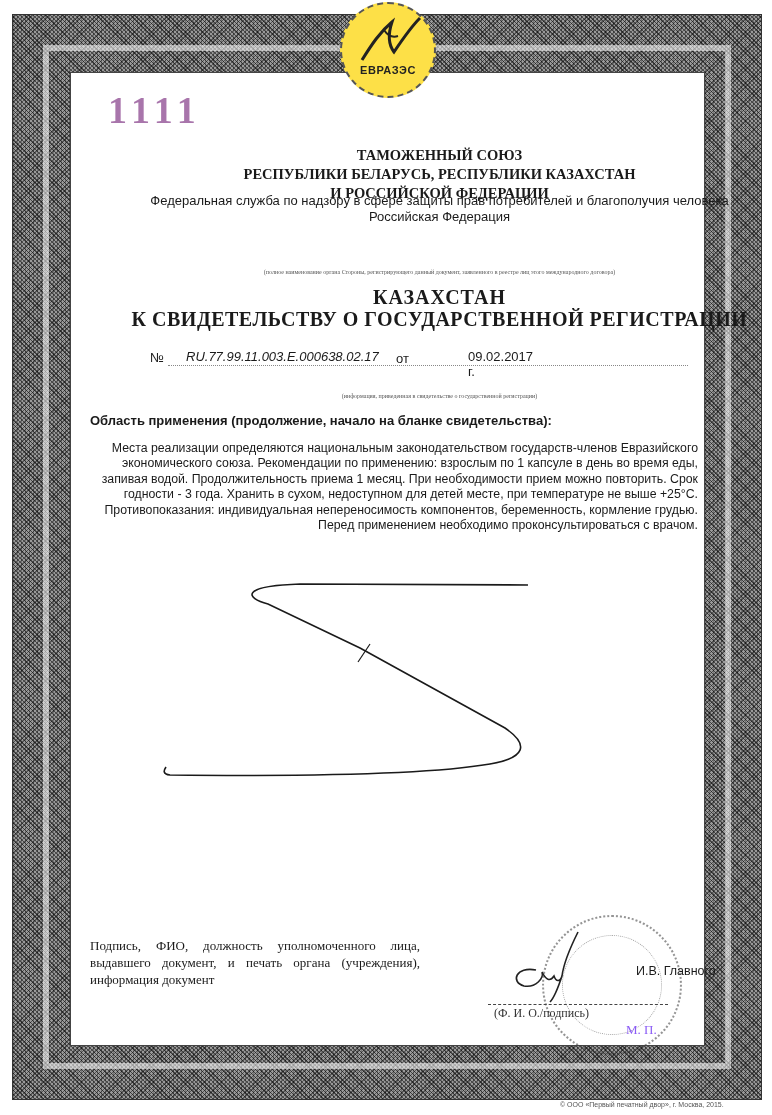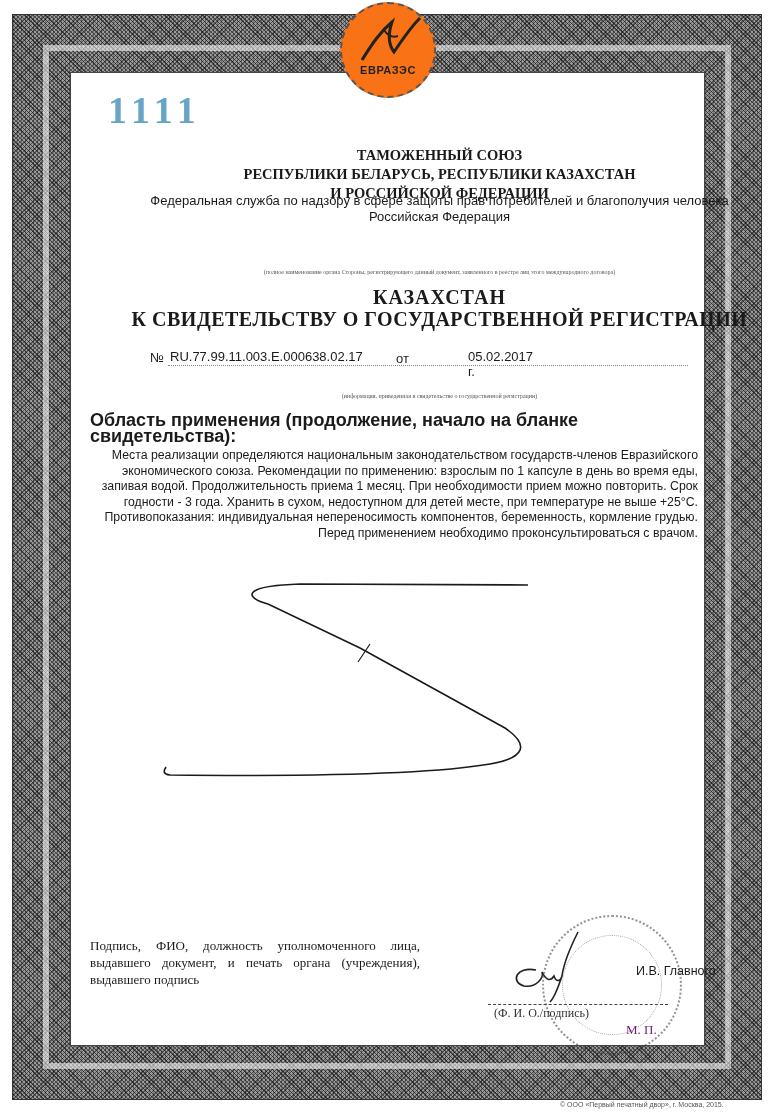--- a/index.html
+++ b/index.html
@@ -24,74 +24,74 @@
     }
     .frame-inner {
       position: absolute; left: 70px; top: 72px; width: 633px; height: 972px;
       background: #ffffff;
       border: 1px solid #444;
     }
 
     
     .emblem {
       position: absolute; left: 340px; top: 2px; width: 96px; height: 96px;
-      border-radius: 50%; background: #f97316; border: 2px dashed #555;
+      border-radius: 50%; background: #fde047; border: 2px dashed #555;
       box-sizing: border-box;
     }
     .emblem svg { position: absolute; left: 16px; top: 10px; }
     .emblem-label {
       position: absolute; left: 0; right: 0; top: 60px; text-align: center;
       font-family: "Liberation Sans", sans-serif; font-weight: bold; font-size: 11px;
       letter-spacing: 0.5px; color: #222;
     }
 
     .serial {
       position: absolute; left: 108px; top: 88px;
       font-family: "Liberation Serif", serif; font-weight: bold; font-size: 38px;
-      color: #0369a1; letter-spacing: 6px; opacity: 0.6;
+      color: #701a75; letter-spacing: 6px; opacity: 0.6;
     }
 
     .center { position: absolute; left: 70px; width: 739px; text-align: center; }
     .serif-bold { font-family: "Liberation Serif", serif; font-weight: bold; }
 
     .h-union { top: 146px; font-size: 14.5px; line-height: 19px; }
     .h-agency { top: 193px; font-size: 13px; line-height: 16px; }
 
     .caption-small { font-family: "Liberation Serif", serif; font-size: 6px; color: #555; }
     .cap1 { top: 269px; }
     .title-app { top: 286px; font-size: 20px; letter-spacing: 1px; }
     .title-sub { top: 308px; font-size: 20px; letter-spacing: 0.5px; }
 
     .regline { position: absolute; top: 350px; left: 150px; font-size: 13px; }
     .regline .no { position: absolute; left: 0; top: 0; }
-    .regline .num { position: absolute; left: 20px; top: -1px; }
+    .regline .num { position: absolute; left: 36px; top: -1px; font-style: italic; }
     .regline .ot { position: absolute; left: 246px; top: 1px; }
     .regline .date { position: absolute; left: 318px; top: -1px; }
     .regline .uline { position: absolute; left: 18px; top: 15px; width: 520px; border-top: 1px dotted #888; }
 
     .cap2 { top: 393px; }
 
     .scope {
       position: absolute; left: 90px; top: 413px; width: 608px;
       font-size: 12.3px; line-height: 15.5px;
     }
-    .scope .scope-title { font-weight: bold; font-size: 18px; margin-bottom: 4px; }
+    .scope .scope-title { font-weight: bold; font-size: 13px; margin-bottom: 12px; }
     .scope p { margin: 0; text-align: right; }
 
     .zstroke { position: absolute; left: 0; top: 0; }
 
     .sig-block {
       position: absolute; left: 90px; top: 937px; width: 330px;
       font-family: "Liberation Serif", serif; font-size: 13px; line-height: 17px;
       text-align: justify;
     }
     .sig-name { position: absolute; left: 636px; top: 964px; font-size: 12.5px; }
     .sig-line { position: absolute; left: 488px; top: 1004px; width: 180px; border-top: 1px dashed #444; }
     .sig-caption { position: absolute; left: 494px; top: 1006px; font-family: "Liberation Serif", serif; font-size: 12px; color: #333; }
-    .stamp-mp { position: absolute; left: 626px; top: 1022px; font-family: "Liberation Serif", serif; font-size: 13px; color: #701a75; }
+    .stamp-mp { position: absolute; left: 626px; top: 1022px; font-family: "Liberation Serif", serif; font-size: 13px; color: #8b5cf6; }
     .stamp {
       position: absolute; left: 542px; top: 915px; width: 140px; height: 140px;
       border-radius: 50%; border: 2px dotted rgba(60,60,60,0.55); box-sizing: border-box;
     }
     .stamp-inner {
       position: absolute; left: 18px; top: 18px; width: 100px; height: 100px;
       border-radius: 50%; border: 1px dotted rgba(60,60,60,0.45); box-sizing: border-box;
     }
 
     .printer { position: absolute; left: 560px; top: 1101px; font-size: 7px; color: #555; }
@@ -127,37 +127,37 @@
 
 <div class="center caption-small cap1">(полное наименование органа Стороны, регистрирующего данный документ, заявленного в реестре лиц этого международного договора)</div>
 
 <div class="center serif-bold title-app">КАЗАХСТАН</div>
 <div class="center serif-bold title-sub">К СВИДЕТЕЛЬСТВУ О ГОСУДАРСТВЕННОЙ РЕГИСТРАЦИИ</div>
 
 <div class="regline">
   <span class="no">№</span>
   <span class="num">RU.77.99.11.003.Е.000638.02.17</span>
   <span class="ot">от</span>
-  <span class="date">05.02.2017 г.</span>
+  <span class="date">09.02.2017 г.</span>
   <span class="uline"></span>
 </div>
 
 <div class="center caption-small cap2">(информация, приведенная в свидетельстве о государственной регистрации)</div>
 
 <div class="scope">
   <div class="scope-title">Область применения (продолжение, начало на бланке свидетельства):</div>
   <p>Места реализации определяются национальным законодательством государств-членов Евразийского экономического союза. Рекомендации по применению: взрослым по 1 капсуле в день во время еды, запивая водой. Продолжительность приема 1 месяц. При необходимости прием можно повторить. Срок годности - 3 года. Хранить в сухом, недоступном для детей месте, при температуре не выше +25°С. Противопоказания: индивидуальная непереносимость компонентов, беременность, кормление грудью. Перед применением необходимо проконсультироваться с врачом.</p>
 </div>
 
 <svg class="zstroke" width="772" height="1115">
   <path d="M528 585 L 300 584 C 240 586, 245 598, 268 604 L 360 648 L 505 728 C 530 745, 525 758, 490 764 C 420 776, 260 776, 170 775 C 162 774, 164 770, 166 767" fill="none" stroke="#1a1a1a" stroke-width="1.6"></path>
   <path d="M358 662 L 370 644" fill="none" stroke="#1a1a1a" stroke-width="1.2"></path>
 </svg>
 
-<div class="sig-block">Подпись, ФИО, должность уполномоченного лица, выдавшего документ, и печать органа (учреждения), выдавшего подпись</div>
+<div class="sig-block">Подпись, ФИО, должность уполномоченного лица, выдавшего документ, и печать органа (учреждения), информация документ</div>
 
 <div class="stamp">
   <div class="stamp-inner"></div>
 </div>
 
 <svg style="position:absolute;left:506px;top:930px" width="80" height="75">
   <path d="M30 40 C 10 36, 4 52, 18 56 C 30 58, 38 48, 36 42 C 40 50, 44 52, 48 46 C 50 52, 54 52, 56 46 C 58 30, 66 14, 72 2 M56 46 C 52 58, 48 68, 44 72" fill="none" stroke="#222" stroke-width="1.6"></path>
 </svg>
 
 <div class="sig-name">И.В. Главного</div>

